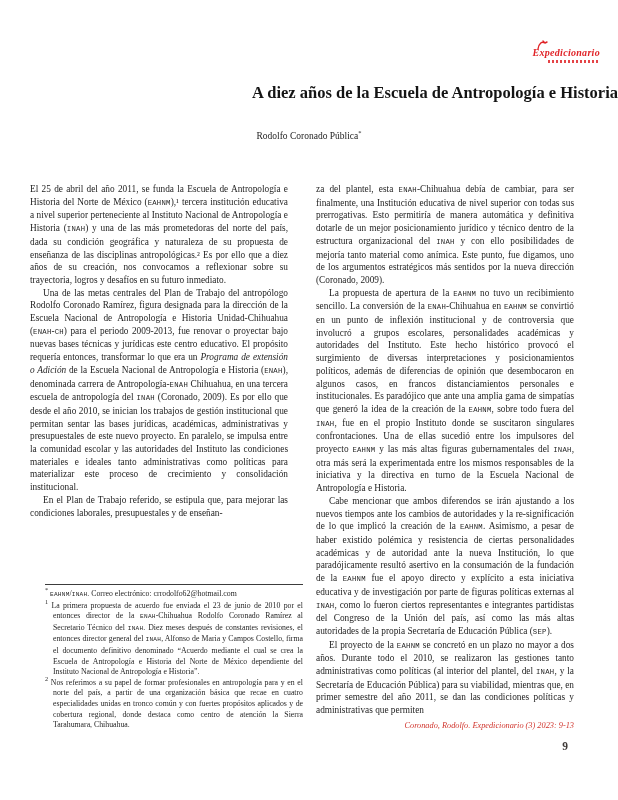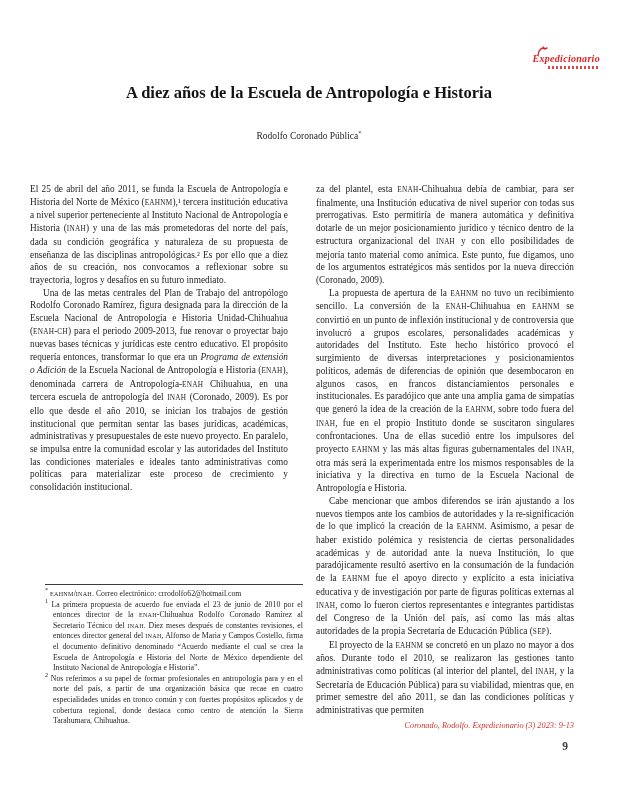--- a/index.html
+++ b/index.html
@@ -2,46 +2,46 @@
 <html lang="es" style="--accent-red: #d0342c; --logo-red: #e02327;"><head>
 <meta charset="utf-8">
 <style>
   html,body{margin:0;padding:0;background:#ffffff;}
   .page{
     position:relative;width:618px;height:800px;background:#fff;
     outline:1px solid #e6e6e6;overflow:hidden;
     font-family:"Liberation Serif",serif;color:#1e1e1e;
   }
   
-  .logo{position:absolute;top:46px;right:18px;text-align:left;color:var(--logo-red,#e02327);}
+  .logo{position:absolute;top:40px;right:18px;text-align:left;color:var(--logo-red,#e02327);}
   .logo .swash{display:block;margin-left:4px;margin-bottom:-3px;}
   .logo-text{
     font-style:italic;font-weight:bold;font-size:10px;letter-spacing:.3px;
     font-family:"Liberation Serif",serif;line-height:11px;
   }
   .logo-sub{
     height:3px;width:52px;margin:2px 0 0 auto;
     background:repeating-linear-gradient(90deg,var(--logo-red,#e02327) 0 2.5px,transparent 2.5px 4px);
     opacity:.85;
   }
   
   .title{
-    position:absolute;top:82px;left:0;right:0;margin:0;text-align:center;
+    position:absolute;top:82px;left:0;right:0;margin:0;text-align:right;
     font-size:16.5px;line-height:21.5px;font-weight:bold;color:#141414;
     font-family:"Liberation Serif",serif;
   }
   .author{position:absolute;top:131px;left:0;right:0;text-align:center;font-size:9.5px;color:#222;}
   .author sup{font-size:6.5px;}
   
   .col{position:absolute;top:183px;width:258px;font-size:9.3px;line-height:12.7px;text-align:justify;}
   .col-left{left:30px;}
   .col-right{left:316px;}
   .para{margin:0;}
   .para.indent{text-indent:13px;}
-  .sc{font-size:.78em;letter-spacing:.25px;}
+  .sc{font-size:.78em;letter-spacing:.25px;font-family:Liberation Mono, monospace;}
   em{font-style:italic;}
   sup{line-height:0;}
   
   .footnotes{
     position:absolute;left:45px;top:584px;width:258px;
     border-top:1px solid #3c3c3c;padding-top:4px;
     font-size:7.8px;line-height:10.6px;text-align:justify;color:#252525;
   }
   .fn{margin:0;padding-left:8px;text-indent:-8px;}
   .fnm{font-size:.8em;}
@@ -72,20 +72,21 @@
     <span>A diez años de la Escuela de Antropología e Historia</span><br>
   </h1>
 
   <div class="author">
     <span>Rodolfo Coronado Pública</span><sup>*</sup>
   </div>
 
   <div class="col col-left">
       <p class="para">El 25 de abril del año 2011, se funda la Escuela de Antropología e Historia del Norte de México (<span class="sc">EAHNM</span>),¹ tercera institución educativa a nivel superior perteneciente al Instituto Nacional de Antropología e Historia (<span class="sc">INAH</span>) y una de las más prometedoras del norte del país, dada su condición geográfica y naturaleza de su propuesta de enseñanza de las disciplinas antropológicas.² Es por ello que a diez años de su creación, nos convocamos a reflexionar sobre su trayectoria, logros y desafíos en su futuro inmediato.</p>
       <p class="para indent">Una de las metas centrales del Plan de Trabajo del antropólogo Rodolfo Coronado Ramírez, figura designada para la dirección de la Escuela Nacional de Antropología e Historia Unidad-Chihuahua (<span class="sc">ENAH</span>-<span class="sc">CH</span>) para el periodo 2009-2013, fue renovar o proyectar bajo nuevas bases técnicas y jurídicas este centro educativo. El propósito requería entonces, transformar lo que era un <em>Programa de extensión o Adición</em> de la Escuela Nacional de Antropología e Historia (<span class="sc">ENAH</span>), denominada carrera de Antropología-<span class="sc">ENAH</span> Chihuahua, en una tercera escuela de antropología del <span class="sc">INAH</span> (Coronado, 2009). Es por ello que desde el año 2010, se inician los trabajos de gestión institucional que permitan sentar las bases jurídicas, académicas, administrativas y presupuestales de este nuevo proyecto. En paralelo, se impulsa entre la comunidad escolar y las autoridades del Instituto las condiciones materiales e ideales tanto administrativas como políticas para materializar este proceso de crecimiento y consolidación institucional.</p>
+      <p class="para indent">En el Plan de Trabajo referido, se estipula que, para mejorar las condiciones laborales, presupuestales y de enseñan-</p>
     </div>
 
   <div class="col col-right">
       <p class="para">za del plantel, esta <span class="sc">ENAH</span>-Chihuahua debía de cambiar, para ser finalmente, una Institución educativa de nivel superior con todas sus prerrogativas. Esto permitiría de manera automática y definitiva dotarle de un mejor posicionamiento jurídico y técnico dentro de la estructura organizacional del <span class="sc">INAH</span> y con ello posibilidades de mejoría tanto material como anímica. Este punto, fue digamos, uno de los argumentos estratégicos más sentidos por la nueva dirección (Coronado, 2009).</p>
       <p class="para indent">La propuesta de apertura de la <span class="sc">EAHNM</span> no tuvo un recibimiento sencillo. La conversión de la <span class="sc">ENAH</span>-Chihuahua en <span class="sc">EAHNM</span> se convirtió en un punto de inflexión institucional y de controversia que involucró a grupos escolares, personalidades académicas y autoridades del Instituto. Este hecho histórico provocó el surgimiento de diversas interpretaciones y posicionamientos políticos, además de diferencias de opinión que desembocaron en algunos casos, en francos distanciamientos personales e institucionales. Es paradójico que ante una amplia gama de simpatías que generó la idea de la creación de la <span class="sc">EAHNM</span>, sobre todo fuera del <span class="sc">INAH</span>, fue en el propio Instituto donde se suscitaron singulares confrontaciones. Una de ellas sucedió entre los impulsores del proyecto <span class="sc">EAHNM</span> y las más altas figuras gubernamentales del <span class="sc">INAH</span>, otra más será la experimentada entre los mismos responsables de la iniciativa y la directiva en turno de la Escuela Nacional de Antropología e Historia.</p>
       <p class="para indent">Cabe mencionar que ambos diferendos se irán ajustando a los nuevos tiempos ante los cambios de autoridades y la re-significación de lo que implicó la creación de la <span class="sc">EAHNM</span>. Asimismo, a pesar de haber existido polémica y resistencia de ciertas personalidades académicas y de autoridad ante la nueva Institución, lo que paradójicamente resultó asertivo en la consumación de la fundación de la <span class="sc">EAHNM</span> fue el apoyo directo y explícito a esta iniciativa educativa y de investigación por parte de figuras políticas externas al <span class="sc">INAH</span>, como lo fueron ciertos representantes e integrantes partidistas del Congreso de la Unión del país, así como las más altas autoridades de la propia Secretaría de Educación Pública (<span class="sc">SEP</span>).</p>
       <p class="para indent">El proyecto de la <span class="sc">EAHNM</span> se concretó en un plazo no mayor a dos años. Durante todo el 2010, se realizaron las gestiones tanto administrativas como políticas (al interior del plantel, del <span class="sc">INAH</span>, y la Secretaría de Educación Pública) para su viabilidad, mientras que, en primer semestre del año 2011, se dan las condiciones políticas y administrativas que permiten</p>
     </div>
 
   <div class="footnotes">

